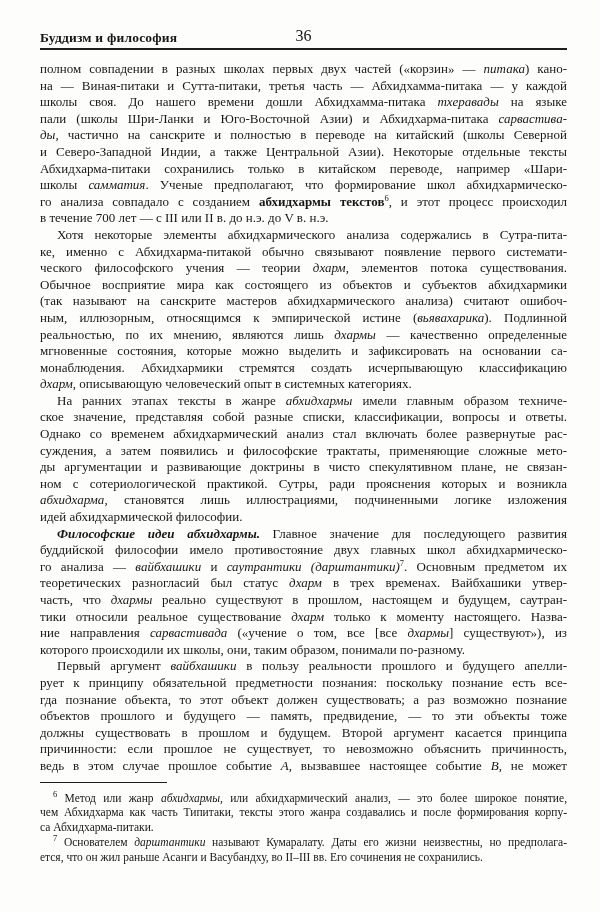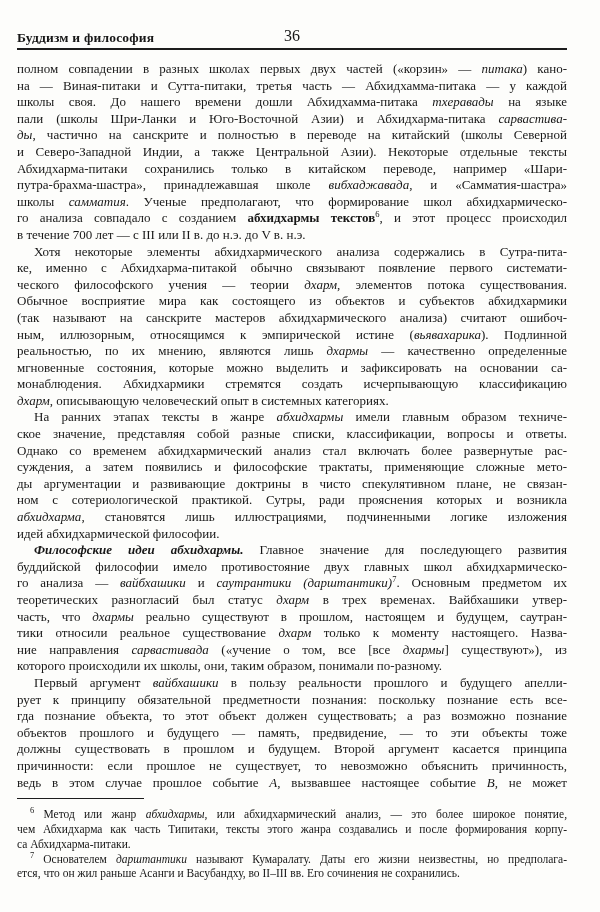--- a/index.html
+++ b/index.html
@@ -5,21 +5,21 @@
   html,body{margin:0;padding:0;background:#ffffff;}
   .page{
     width:600px;height:912px;
     background:#fdfdfb;
     color:#171717;
     font-family:"Liberation Serif", serif;
     overflow:hidden;
     position:relative;
     box-sizing:border-box;
   }
-  .content{padding:25px 33px 0 17px;}
+  .content{padding:25px 33px 0 40px;}
   .hdr{position:relative;height:22px;}
   .hdr .title{
     position:absolute;left:0;bottom:1px;
     font-weight:700;font-size:13.5px;letter-spacing:.2px;
   }
   .hdr .num{
     text-align:center;font-size:16px;line-height:22px;font-weight:400;
   }
   .rule{border-top:2px solid #1d1d1d;margin-top:1px;}
   .bodytext{margin-top:11px;font-size:13px;}
@@ -52,21 +52,20 @@
     <div class="rule"></div>
 
     <div class="bodytext" id="body-lines">
         <div class="ln"><span>полном совпадении в разных школах первых двух частей («корзин» — </span><span class="i">питака</span><span>) кано-</span></div>
         <div class="ln"><span>на — Виная-питаки и Сутта-питаки, третья часть — Абхидхамма-питака — у каждой</span></div>
         <div class="ln"><span>школы своя. До нашего времени дошли Абхидхамма-питака </span><span class="i">тхеравады</span><span> на языке</span></div>
         <div class="ln"><span>пали (школы Шри-Ланки и Юго-Восточной Азии) и Абхидхарма-питака </span><span class="i">сарвастива-</span></div>
         <div class="ln"><span class="i">ды</span><span>, частично на санскрите и полностью в переводе на китайский (школы Северной</span></div>
         <div class="ln"><span>и Северо-Западной Индии, а также Центральной Азии). Некоторые отдельные тексты</span></div>
         <div class="ln"><span>Абхидхарма-питаки сохранились только в китайском переводе, например «Шари-</span></div>
-        <div class="ln"><span>путра-брахма-шастра», принадлежавшая школе </span><span class="i">вибхаджавада</span><span>, и «Самматия-шастра»</span></div>
         <div class="ln"><span>школы </span><span class="i">самматия</span><span>. Ученые предполагают, что формирование школ абхидхармическо-</span></div>
         <div class="ln"><span>го анализа совпадало с созданием </span><span class="b">абхидхармы текстов</span><sup>6</sup><span>, и этот процесс происходил</span></div>
         <div class="ln last"><span>в течение 700 лет — с III или II в. до н.э. до V в. н.э.</span></div>
         <div class="ln ind"><span>Хотя некоторые элементы абхидхармического анализа содержались в Сутра-пита-</span></div>
         <div class="ln"><span>ке, именно с Абхидхарма-питакой обычно связывают появление первого системати-</span></div>
         <div class="ln"><span>ческого философского учения — теории </span><span class="i">дхарм</span><span>, элементов потока существования.</span></div>
         <div class="ln"><span>Обычное восприятие мира как состоящего из объектов и субъектов абхидхармики</span></div>
         <div class="ln"><span>(так называют на санскрите мастеров абхидхармического анализа) считают ошибоч-</span></div>
         <div class="ln"><span>ным, иллюзорным, относящимся к эмпирической истине (</span><span class="i">вьявахарика</span><span>). Подлинной</span></div>
         <div class="ln"><span>реальностью, по их мнению, являются лишь </span><span class="i">дхармы</span><span> — качественно определенные</span></div>

